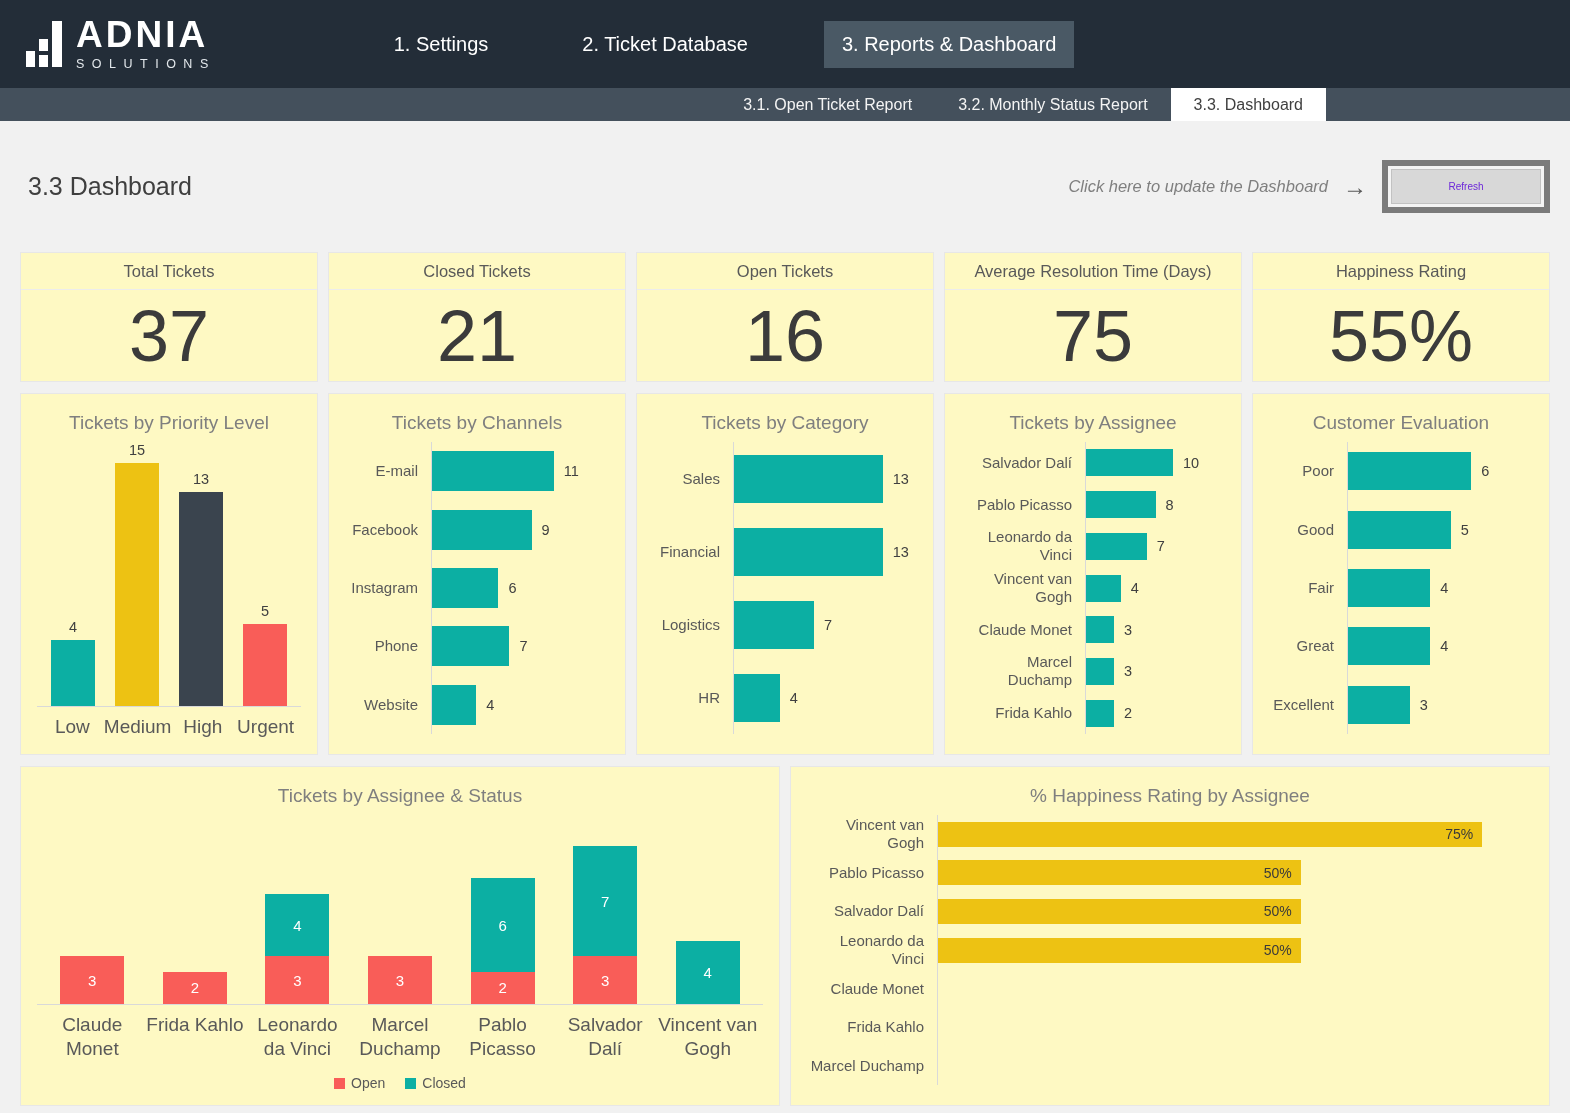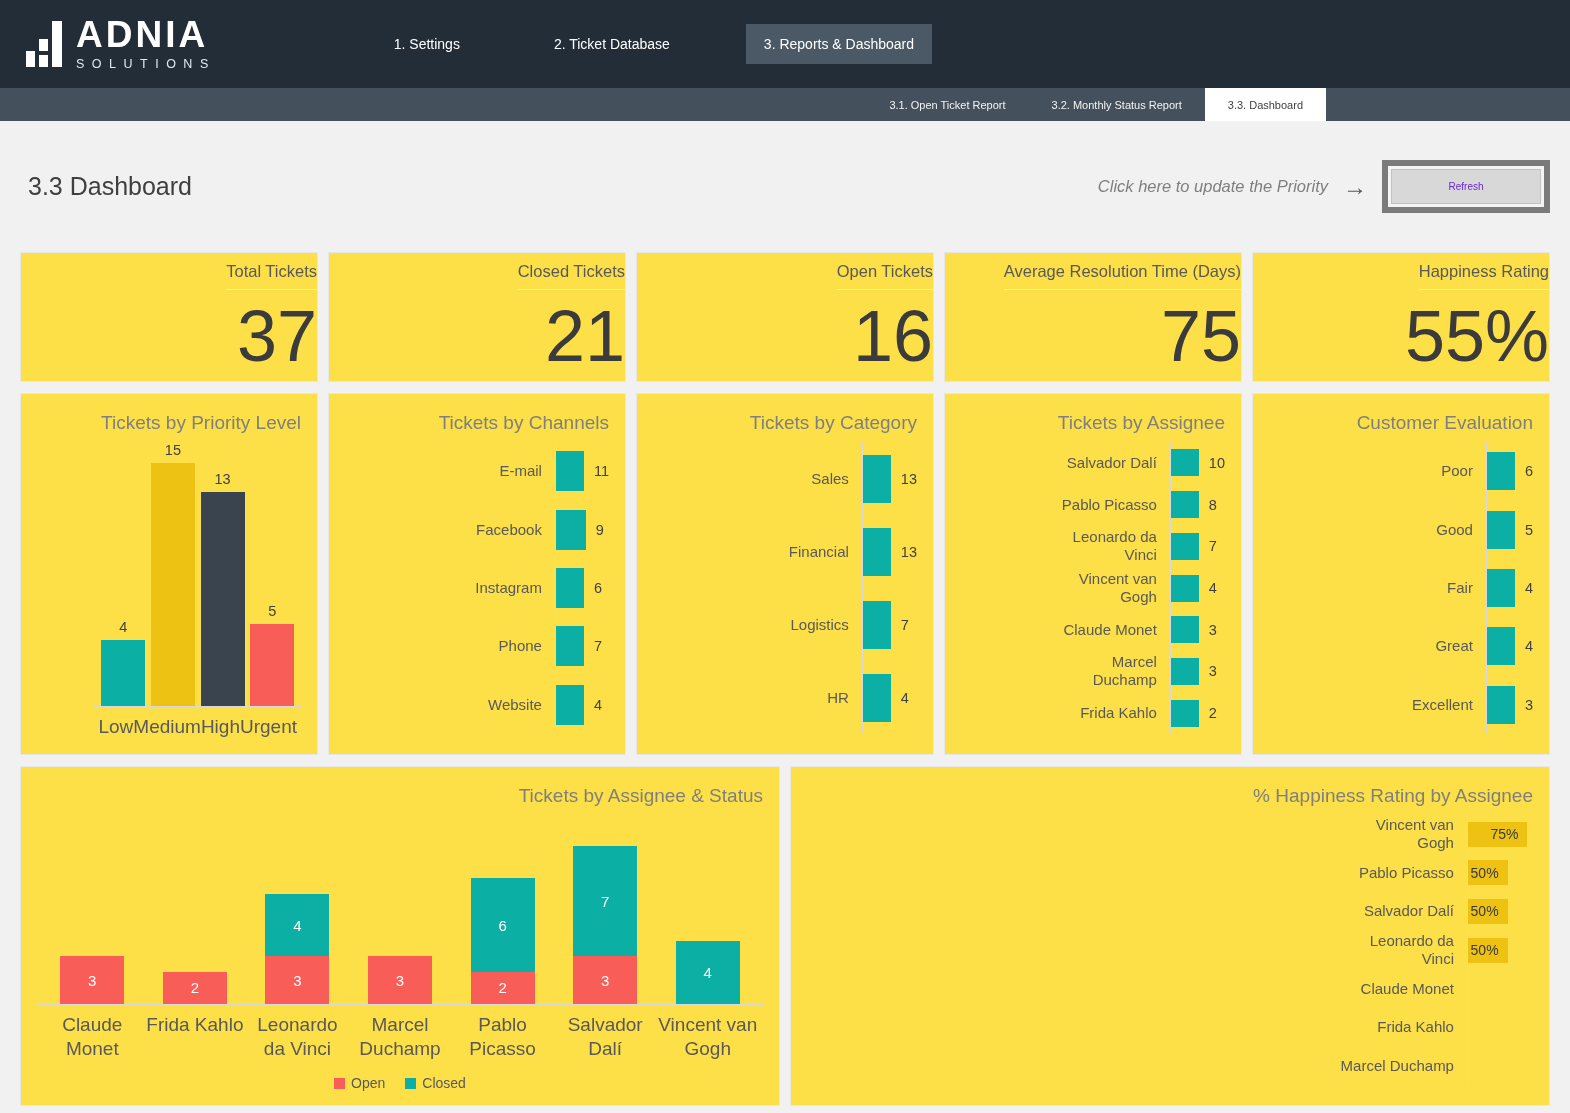--- a/index.html
+++ b/index.html
@@ -12,40 +12,40 @@
   .logo { display:flex; align-items:center; margin-left:26px; }
   .logo-icon { display:flex; align-items:flex-end; gap:4px; margin-right:14px; }
   .logo-icon .b1 { width:9px; height:16px; background:#fff; }
   .logo-icon .bcol { display:flex; flex-direction:column; gap:4px; }
   .logo-icon .bcol div { width:9px; height:12px; background:#fff; }
   .logo-icon .b3 { width:10px; height:46px; background:#fff; }
   .brand-text { display:flex; flex-direction:column; }
   .brand-name { color:#fff; font-size:37px; font-weight:bold; letter-spacing:3px; line-height:0.95; }
   .brand-sub  { color:#e3e8ec; font-size:12.5px; letter-spacing:7.5px; margin-top:5px; }
   .topnav { display:flex; align-items:center; margin-left:160px; gap:58px; }
-  .topnav-item { color:#fff; font-size:14px; padding:12px 18px; cursor:pointer; white-space:nowrap; }
+  .topnav-item { color:#fff; font-size:20px; padding:12px 18px; cursor:pointer; white-space:nowrap; }
   .topnav-item.active { background:#4a5965; }
 
   
   .subnav { height:33px; background:#44505c; display:flex; justify-content:flex-end; padding-right:244px; }
-  .subnav-item { color:#f4f4f4; font-size:11px; display:flex; align-items:center; padding:0 23px; cursor:pointer; white-space:nowrap; }
+  .subnav-item { color:#f4f4f4; font-size:16px; display:flex; align-items:center; padding:0 23px; cursor:pointer; white-space:nowrap; }
   .subnav-item.active { background:#ffffff; color:#3f3f3f; }
 
   
   .content { padding:0 20px; }
   .title-row { height:131px; display:flex; align-items:center; justify-content:space-between; }
   .page-title { font-size:25px; color:#3f3f3f; margin-left:8px; }
   .refresh-group { display:flex; align-items:center; gap:15px; }
   .refresh-hint { font-style:italic; color:#7f7f7f; font-size:16.5px; }
   .arrow-icon { color:#595959; font-size:24px; line-height:1; }
   .refresh-btn { width:168px; height:53px; border:6px solid #7b7b7b; background:#f4f4f4; padding:3px; cursor:pointer; }
   .refresh-inner { width:100%; height:100%; background:#d8d8d8; border:1px solid #c2c2c2; display:flex; align-items:center; justify-content:center; font-size:10px; color:#6d28d9; }
 
   
-  .card { background:#fde047; border:1px solid #e7e7e7;align-items:flex-end; }
+  .card { background:#fef9c3; border:1px solid #e7e7e7; }
   .kpi-row { display:grid; grid-template-columns:repeat(5,1fr); gap:10px; height:130px; }
   .kpi-card { display:flex; flex-direction:column; }
   .kpi-title { height:37px; display:flex; align-items:center; justify-content:center; color:#595959; font-size:16.5px; border-bottom:1px solid #ececec; }
   .kpi-value { flex:1; display:flex; align-items:center; justify-content:center; font-size:72px; font-weight:500; color:#3b3b3b; }
 
   .charts-row { display:grid; grid-template-columns:repeat(5,1fr); gap:10px; height:362px; margin-top:11px; }
   .bottom-row { display:grid; grid-template-columns:1fr 1fr; gap:10px; height:340px; margin-top:11px; }
   .chart-card { display:flex; flex-direction:column; padding:14px 16px 14px; overflow:hidden; }
   .chart-title { text-align:center; color:#7f7f7f; font-size:19px; margin:4px 0 8px; white-space:nowrap; }
   .chart-body { flex:1; display:flex; flex-direction:column; min-height:0; }
@@ -103,21 +103,21 @@
     <div class="subnav-item">3.1. Open Ticket Report</div>
     <div class="subnav-item">3.2. Monthly Status Report</div>
     <div class="subnav-item active">3.3. Dashboard</div>
   </div>
 
   <div class="content">
 
     <div class="title-row">
       <div class="page-title">3.3 Dashboard</div>
       <div class="refresh-group">
-        <span class="refresh-hint">Click here to update the Priority</span>
+        <span class="refresh-hint">Click here to update the Dashboard</span>
         <span class="arrow-icon">→</span>
         <div class="refresh-btn">
           <div class="refresh-inner">Refresh</div>
         </div>
       </div>
     </div>
 
     <div class="kpi-row">
       <div class="card kpi-card">
         <div class="kpi-title">Total Tickets</div>

